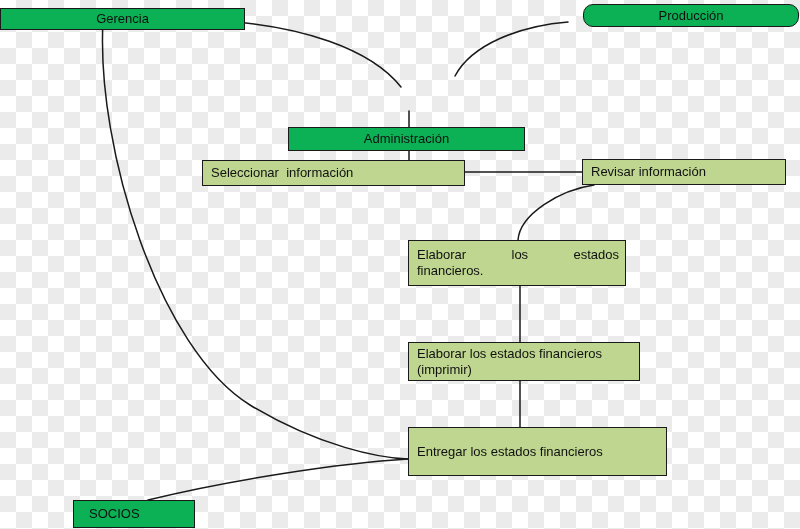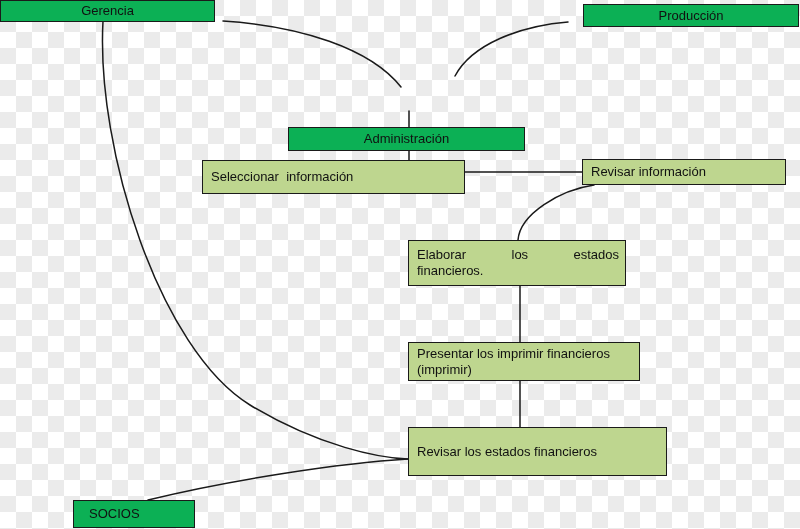--- a/index.html
+++ b/index.html
@@ -64,42 +64,42 @@
       <path d="M 409 111 L 409 160" fill="none" stroke="#1a1a1a" stroke-width="1.5" stroke-linecap="round"></path>
       <path d="M 465 172 L 582 172" fill="none" stroke="#1a1a1a" stroke-width="1.5" stroke-linecap="round"></path>
       <path d="M 594 185 C 560 190 520 214 518 240" fill="none" stroke="#1a1a1a" stroke-width="1.5" stroke-linecap="round"></path>
       <path d="M 520 286 L 520 342" fill="none" stroke="#1a1a1a" stroke-width="1.5" stroke-linecap="round"></path>
       <path d="M 520 381 L 520 427" fill="none" stroke="#1a1a1a" stroke-width="1.5" stroke-linecap="round"></path>
       <path d="M 103 21 C 96 150 160 350 250 405 C 320 447 380 458 408 459" fill="none" stroke="#1a1a1a" stroke-width="1.5" stroke-linecap="round"></path>
       <path d="M 148 500 C 230 480 340 463 408 459" fill="none" stroke="#1a1a1a" stroke-width="1.5" stroke-linecap="round"></path>
     </svg>
 
   <div id="nodes-layer">
-      <div class="node node-dark align-center" style="left: 0px; top: 0px; width: 215px; height: 22px; font-size: 13px;">
+      <div class="node node-dark align-center" style="left: 0px; top: 8px; width: 245px; height: 22px; font-size: 13px;">
         <span class="node-label">Gerencia</span>
       </div>
-      <div class="node node-dark align-center" style="left: 583px; top: 4px; width: 216px; height: 23px; font-size: 13px;">
+      <div class="node node-dark align-center" style="left: 583px; top: 4px; width: 216px; height: 23px; font-size: 13px; border-radius: 10px;">
         <span class="node-label">Producción</span>
       </div>
       <div class="node node-dark align-center" style="left: 288px; top: 87px; width: 237px; height: 24px; font-size: 13px; margin-top: 40px;">
         <span class="node-label">Administración</span>
       </div>
-      <div class="node node-light align-left" style="left: 202px; top: 160px; width: 263px; height: 34px; font-size: 13px; padding-left: 8px; padding-right: 6px;">
+      <div class="node node-light align-left" style="left: 202px; top: 160px; width: 263px; height: 26px; font-size: 13px; padding-left: 8px; padding-right: 6px;">
         <span class="node-label">Seleccionar  información</span>
       </div>
       <div class="node node-light align-left" style="left: 582px; top: 159px; width: 204px; height: 26px; font-size: 13px; padding-left: 8px; padding-right: 22px;">
         <span class="node-label">Revisar información</span>
       </div>
       <div class="node node-light align-justify" style="left: 408px; top: 240px; width: 218px; height: 46px; font-size: 13px; padding-left: 8px; padding-right: 6px;">
         <span class="node-label">Elaborar     los     estados financieros.</span>
       </div>
       <div class="node node-light align-left" style="left: 408px; top: 342px; width: 232px; height: 39px; font-size: 13px; padding-left: 8px; padding-right: 6px;">
-        <span class="node-label">Presentar los imprimir financieros (imprimir)</span>
+        <span class="node-label">Elaborar los estados financieros (imprimir)</span>
       </div>
       <div class="node node-light align-left" style="left: 408px; top: 427px; width: 259px; height: 49px; font-size: 13px; padding-left: 8px; padding-right: 6px;">
-        <span class="node-label">Revisar los estados financieros</span>
+        <span class="node-label">Entregar los estados financieros</span>
       </div>
       <div class="node node-dark align-left" style="left: 73px; top: 500px; width: 122px; height: 28px; font-size: 13px; padding-left: 15px; padding-right: 6px;">
         <span class="node-label">SOCIOS</span>
       </div>
     </div>
 
 </div>
 
 </body></html>

